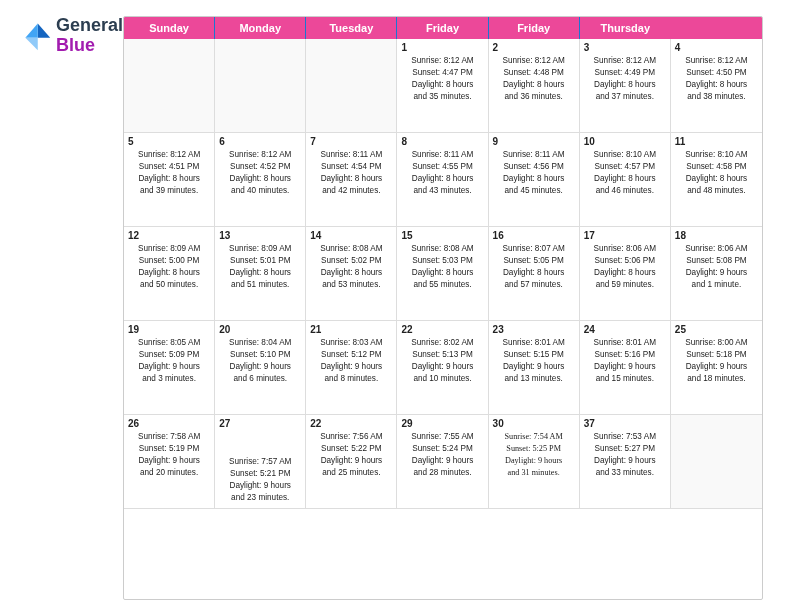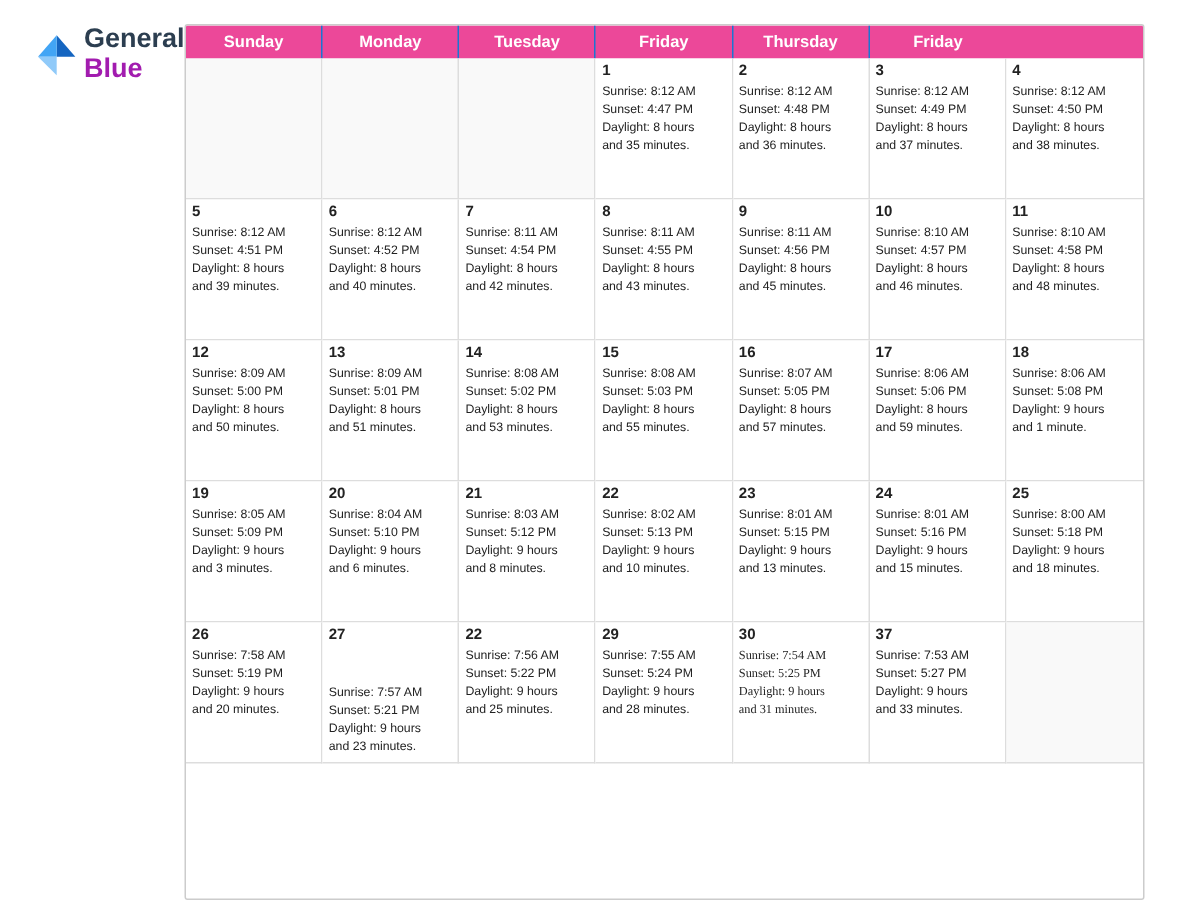--- a/index.html
+++ b/index.html
@@ -93,20 +93,21 @@
     .day-num {
       font-size: 10px;
       font-weight: bold;
       margin-bottom: 2px;
       display: block;
     }
     .cell-text {
       font-size: 8.2px;
       line-height: 1.45;
       color: #222;
+      text-align: center;
     }
   </style>
 </head>
 <body>
 
 <div class="page">
   <div class="header">
     <div class="logo">
       <svg class="logo-icon" viewBox="0 0 36 36">
         <polygon points="20,4 34,20 20,20" fill="#1565c0"></polygon>
@@ -127,22 +128,22 @@
       <div class="subtitle"></div>
     </div>
   </div>
 
   <div class="calendar">
     <div class="cal-header">
     <div class="cal-header-cell">Sunday</div>
         <div class="cal-header-cell">Monday</div>
         <div class="cal-header-cell">Tuesday</div>
         <div class="cal-header-cell">Friday</div>
+        <div class="cal-header-cell">Friday</div>
         <div class="cal-header-cell">Thursday</div>
-        <div class="cal-header-cell">Friday</div>
       </div>
     <div class="cal-body">
     <div class="cal-cell empty"></div>
         <div class="cal-cell empty"></div>
         <div class="cal-cell empty"></div>
         <div class="cal-cell">
           <span class="day-num">1</span>
           <div class="cell-text" style="white-space: pre-line;">Sunrise: 8:12 AM
 Sunset: 4:47 PM
 Daylight: 8 hours

